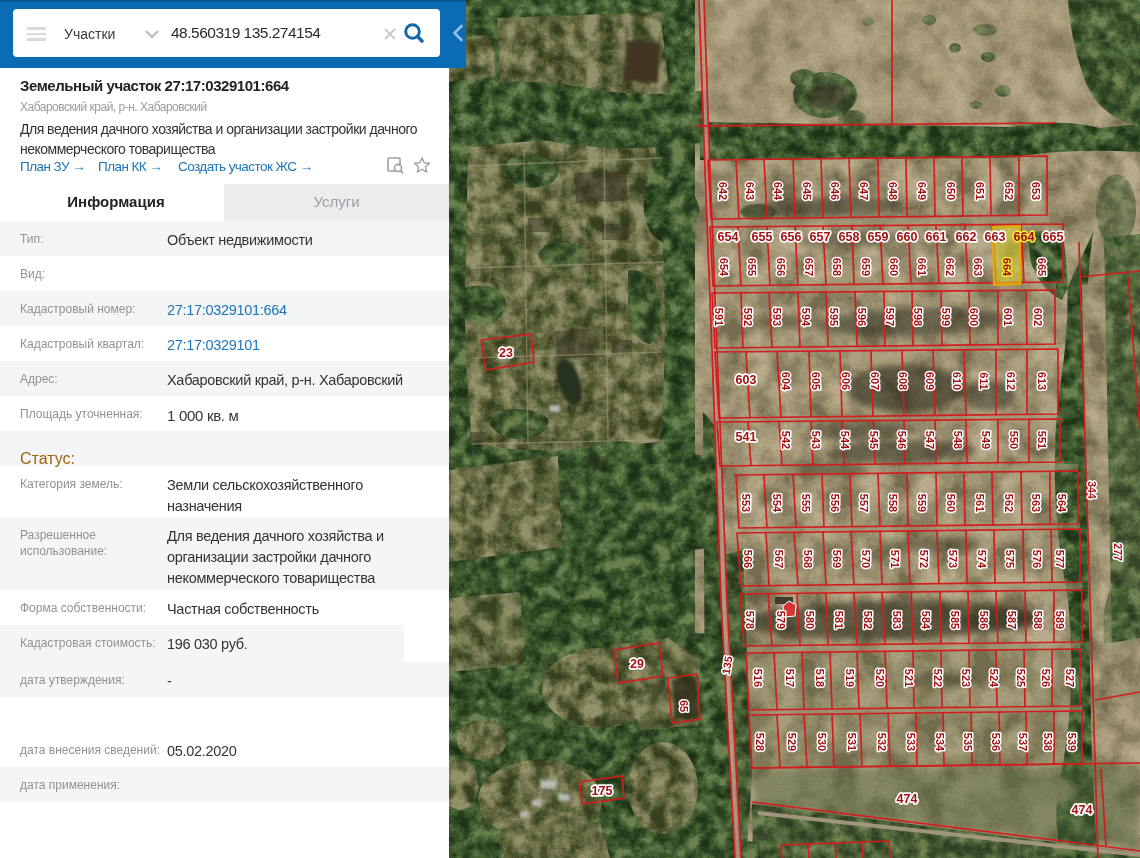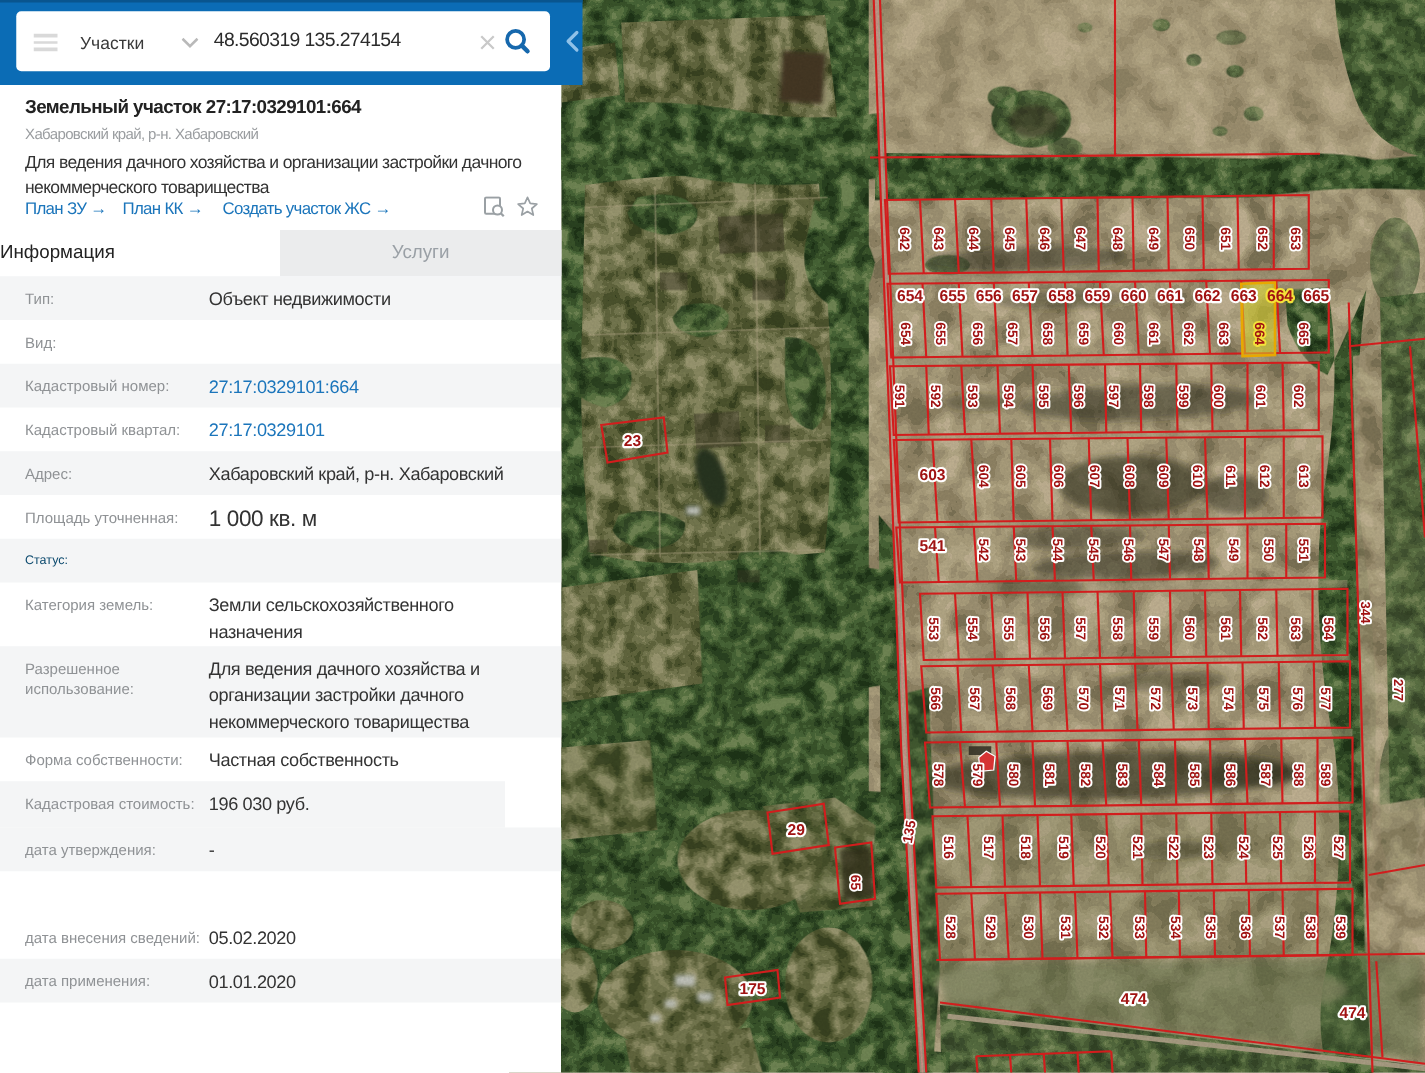--- a/index.html
+++ b/index.html
@@ -511,21 +511,21 @@
     <rect x="1" y="1" width="12" height="13" rx="1" stroke="#9aa0a4" stroke-width="1.6" fill="none"></rect>
     <circle cx="11" cy="11" r="3.6" stroke="#9aa0a4" stroke-width="1.6" fill="#fff"></circle>
     <path d="M13.6,13.6 L16,16" stroke="#9aa0a4" stroke-width="1.8"></path>
   </svg>
 <svg style="position:absolute;left:413px;top:156px" width="18" height="18" viewBox="0 0 24 24">
     <path d="M12 2.5 L14.9 9 L22 9.7 L16.6 14.4 L18.2 21.4 L12 17.7 L5.8 21.4 L7.4 14.4 L2 9.7 L9.1 9 Z" stroke="#9aa0a4" stroke-width="1.8" fill="none" stroke-linejoin="round"></path>
   </svg>
 
 <div style="position:absolute;left:0;top:184px;width:449px;height:37px;background:#ffffff;"></div>
 <div style="position:absolute;left:224px;top:184px;width:225px;height:37px;background:#ebeced;"></div>
-<div style="position:absolute;left:0;top:184px;width:232px;height:37px;line-height:35px;font-size:15px;font-weight:normal;color:#222;">Информация</div>
+<div style="position:absolute;left:0;top:184px;width:232px;height:37px;text-align:center;line-height:35px;font-size:15px;font-weight:bold;color:#222;">Информация</div>
 <div style="position:absolute;left:224px;top:184px;width:225px;height:37px;text-align:center;line-height:35px;font-size:15px;color:#9aa0a6;">Услуги</div>
 
 <div style="position:absolute;left:0;top:221px;width:449px;height:35px;background:#f4f5f6;">
     <div style="position:absolute;left:20px;top:10px;width:150px;font-size:12px;color:#8f9295;line-height:16px;">Тип:</div>
     <div style="position:absolute;left:167px;top:9px;width:250px;font-size:14.5px;letter-spacing:-0.3px;color:#333333;line-height:21px;">Объект недвижимости</div>
   </div>
 <div style="position:absolute;left:0;top:256px;width:449px;height:35px;">
     <div style="position:absolute;left:20px;top:10px;width:150px;font-size:12px;color:#8f9295;line-height:16px;">Вид:</div>
   </div>
 <div style="position:absolute;left:0;top:291px;width:449px;height:35px;background:#f4f5f6;">
@@ -535,24 +535,24 @@
 <div style="position:absolute;left:0;top:326px;width:449px;height:35px;">
     <div style="position:absolute;left:20px;top:10px;width:150px;font-size:12px;color:#8f9295;line-height:16px;">Кадастровый квартал:</div>
     <div style="position:absolute;left:167px;top:9px;width:250px;font-size:14.5px;letter-spacing:-0.3px;color:#1b75bb;line-height:21px;">27:17:0329101</div>
   </div>
 <div style="position:absolute;left:0;top:361px;width:449px;height:35px;background:#f4f5f6;">
     <div style="position:absolute;left:20px;top:10px;width:150px;font-size:12px;color:#8f9295;line-height:16px;">Адрес:</div>
     <div style="position:absolute;left:167px;top:9px;width:250px;font-size:14.5px;letter-spacing:-0.3px;color:#333333;line-height:21px;">Хабаровский край, р-н. Хабаровский</div>
   </div>
 <div style="position:absolute;left:0;top:396px;width:449px;height:35px;">
     <div style="position:absolute;left:20px;top:10px;width:150px;font-size:12px;color:#8f9295;line-height:16px;">Площадь уточненная:</div>
-    <div style="position:absolute;left:167px;top:9px;width:250px;font-size:18px;letter-spacing:-0.3px;color:#333333;line-height:21px;">1 000 кв. м</div>
+    <div style="position:absolute;left:167px;top:9px;width:250px;font-size:15px;letter-spacing:-0.3px;color:#333333;line-height:21px;">1 000 кв. м</div>
   </div>
 <div style="position:absolute;left:0;top:431px;width:449px;height:35px;background:#f4f5f6;">
-    <div style="position:absolute;left:20px;top:10px;width:150px;font-size:10px;color:#0c4a6e;line-height:16px;">Статус:</div>
+    <div style="position:absolute;left:20px;top:20px;width:150px;font-size:16px;color:#a16207;line-height:16px;">Статус:</div>
   </div>
 <div style="position:absolute;left:0;top:466px;width:449px;height:51px;">
     <div style="position:absolute;left:20px;top:10px;width:150px;font-size:12px;color:#8f9295;line-height:16px;">Категория земель:</div>
     <div style="position:absolute;left:167px;top:9px;width:250px;font-size:14.5px;letter-spacing:-0.3px;color:#333333;line-height:21px;">Земли сельскохозяйственного назначения</div>
   </div>
 <div style="position:absolute;left:0;top:517px;width:449px;height:73px;background:#f4f5f6;">
     <div style="position:absolute;left:20px;top:10px;width:150px;font-size:12px;color:#8f9295;line-height:16px;">Разрешенное использование:</div>
     <div style="position:absolute;left:167px;top:9px;width:250px;font-size:14.5px;letter-spacing:-0.3px;color:#333333;line-height:21px;">Для ведения дачного хозяйства и организации застройки дачного некоммерческого товарищества</div>
   </div>
 <div style="position:absolute;left:0;top:590px;width:449px;height:35px;">
@@ -570,13 +570,12 @@
 <div style="position:absolute;left:0;top:662px;width:449px;height:35px;background:#f4f5f6;">
     <div style="position:absolute;left:20px;top:10px;width:150px;font-size:12px;color:#8f9295;line-height:16px;">дата утверждения:</div>
     <div style="position:absolute;left:167px;top:9px;width:250px;font-size:14.5px;letter-spacing:-0.3px;color:#333333;line-height:21px;">-</div>
   </div>
 <div style="position:absolute;left:0;top:732px;width:449px;height:35px;">
     <div style="position:absolute;left:20px;top:10px;width:150px;font-size:12px;color:#8f9295;line-height:16px;">дата внесения сведений:</div>
     <div style="position:absolute;left:167px;top:9px;width:250px;font-size:14.5px;letter-spacing:-0.3px;color:#333333;line-height:21px;">05.02.2020</div>
   </div>
 <div style="position:absolute;left:0;top:767px;width:449px;height:35px;background:#f4f5f6;">
     <div style="position:absolute;left:20px;top:10px;width:150px;font-size:12px;color:#8f9295;line-height:16px;">дата применения:</div>
-    <div style="position:absolute;left:167px;top:9px;width:250px;font-size:14.5px;letter-spacing:-0.3px;color:#333333;line-height:21px;">01.01.2020</div>
   </div>
 </body></html>

